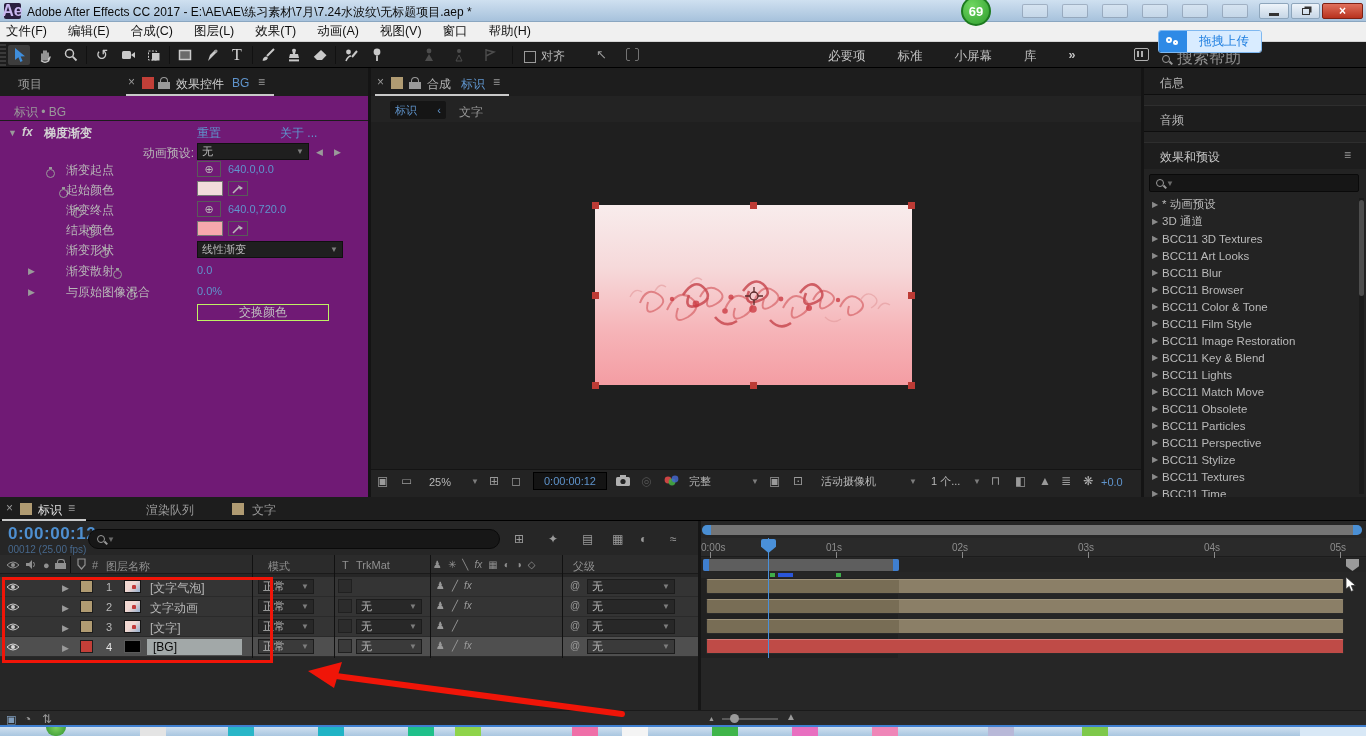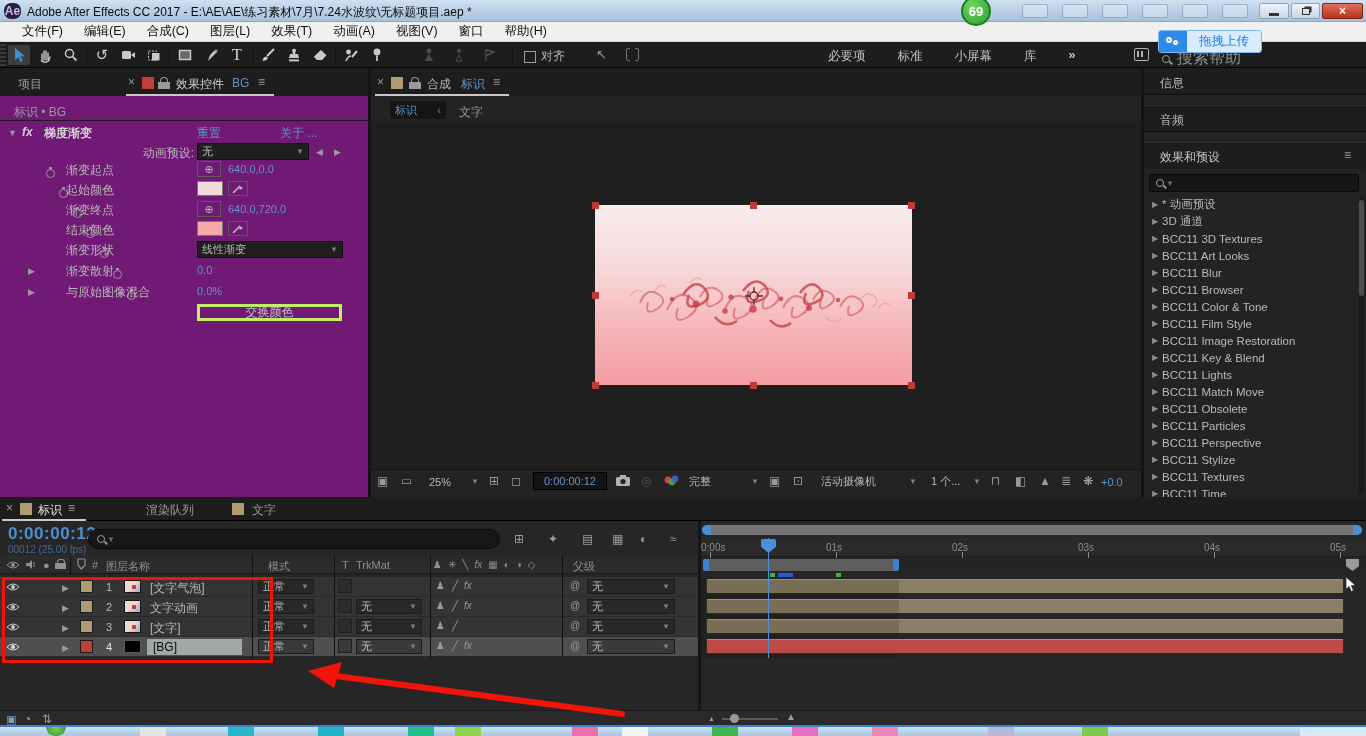--- a/index.html
+++ b/index.html
@@ -38,40 +38,40 @@
 .hdr-ic{position:absolute;color:#909090;font-size:11px}
 .tool{width:22px;height:20px;display:flex;align-items:center;justify-content:center;color:#c9c9c9;font-size:13px}
 svg{display:block}
 </style>
 </head>
 <body>
 
 <div id="screen">
 
   <div class="a" style="left:0;top:0;width:1366px;height:22px;background:linear-gradient(#cfe0f0,#a7c2dc);border-bottom:1px solid #8aa6c0"></div>
-  <div class="a" style="left:4px;top:3px;width:17px;height:16px;background:#2a2040;color:#c9b8f0;font-size:12px;font-weight:bold;display:flex;align-items:center;justify-content:center;border-radius:7px">Ae</div>
+  <div class="a" style="left:4px;top:3px;width:17px;height:16px;background:#2a2040;color:#c9b8f0;font-size:16px;font-weight:bold;display:flex;align-items:center;justify-content:center;border-radius:2px">Ae</div>
   <div class="a" style="left:27px;top:4px;font-size:12px;color:#0a0a0a">Adobe After Effects CC 2017 - E:\AE\AE\练习素材\7月\7.24水波纹\无标题项目.aep *</div>
   <div class="a" style="left:961px;top:-4px;width:30px;height:30px;border-radius:50%;background:radial-gradient(circle at 35% 30%,#6fd65f,#2f9e2f);border:2px solid #1d7a1f;color:#fff;font-weight:bold;font-size:13px;display:flex;align-items:center;justify-content:center;z-index:60">69</div>
   <div class="ghost" style="left:1022px"></div>
   <div class="ghost" style="left:1062px"></div>
   <div class="ghost" style="left:1102px"></div>
   <div class="ghost" style="left:1142px"></div>
   <div class="ghost" style="left:1182px"></div>
   <div class="ghost" style="left:1222px"></div>
   <div class="winbtn" style="left:1259px;width:30px;background:linear-gradient(#eef4fa,#c6d6e6);border-color:#8ea6bc">
     <span style="width:10px;height:3px;background:#333;margin-top:6px"></span>
   </div>
   <div class="winbtn" style="left:1291px;width:29px;background:linear-gradient(#eef4fa,#c6d6e6);border-color:#8ea6bc">
     <span style="width:8px;height:7px;border:1.5px solid #333;box-shadow:2px -2px 0 -0.5px #333"></span>
   </div>
   <div class="winbtn" style="left:1322px;width:41px;background:linear-gradient(#e0705c,#b8321e);border-color:#7e2013;color:#fff;font-weight:bold;font-size:12px">
     <span>×</span>
   </div>
 
-  <div class="a" style="left:0;top:22px;width:1366px;height:20px;background:#f0f0f0;border-bottom:1px solid #d4d4d4;display:flex;align-items:center;padding-left:22px;gap:21px;font-size:12.5px;color:#111">
+  <div class="a" style="left:0;top:22px;width:1366px;height:20px;background:#f0f0f0;border-bottom:1px solid #d4d4d4;display:flex;align-items:center;padding-left:6px;gap:21px;font-size:12.5px;color:#111">
     <span>文件(F)</span>
     <span>编辑(E)</span>
     <span>合成(C)</span>
     <span>图层(L)</span>
     <span>效果(T)</span>
     <span>动画(A)</span>
     <span>视图(V)</span>
     <span>窗口</span>
     <span>帮助(H)</span>
   </div>
@@ -278,21 +278,21 @@
     <span class="a twirl" style="left:28px;top:198px">▶</span>
     <span class="a stopwatch" style="left:46px;top:197px"></span>
     <span class="a txt" style="left:66px;top:195px">渐变散射</span>
     <span class="a txt blue sm" style="left:197px;top:196px">0.0</span>
     
     <span class="a twirl" style="left:28px;top:219px">▶</span>
     <span class="a stopwatch" style="left:46px;top:218px"></span>
     <span class="a txt" style="left:66px;top:216px">与原始图像混合</span>
     <span class="a txt blue sm" style="left:197px;top:217px">0.0%</span>
     
-    <div class="a" style="left:197px;top:236px;width:145px;height:17px;border:3px solid #bef264;color:#c0c0c0;font-size:12px;display:flex;align-items:center;justify-content:center">交换颜色</div>
+    <div class="a" style="left:197px;top:236px;width:132px;height:17px;border:1px solid #bef264;color:#c0c0c0;font-size:12px;display:flex;align-items:center;justify-content:center">交换颜色</div>
   </div>
 
   <div class="a" style="left:371px;top:68px;width:770px;height:429px;background:#232323">
     <div class="a" style="left:0;top:0;width:770px;height:28px;background:#1d1d1d"></div>
     <span class="a icon" style="left:6px;top:8px">×</span>
     <span class="a" style="left:20px;top:9px;width:12px;height:12px;background:var(--tan)"></span>
     <span class="a" style="left:40px;top:9px;width:8px;height:7px;border:1.5px solid #9a9a9a;border-bottom:none;border-radius:4px 4px 0 0"></span>
     <span class="a" style="left:38px;top:14px;width:12px;height:7px;background:#9a9a9a"></span>
     <span class="a txt" style="left:56px;top:8px;color:#b5b5b5">合成</span>
     <span class="a txt blue" style="left:90px;top:8px">标识</span>

